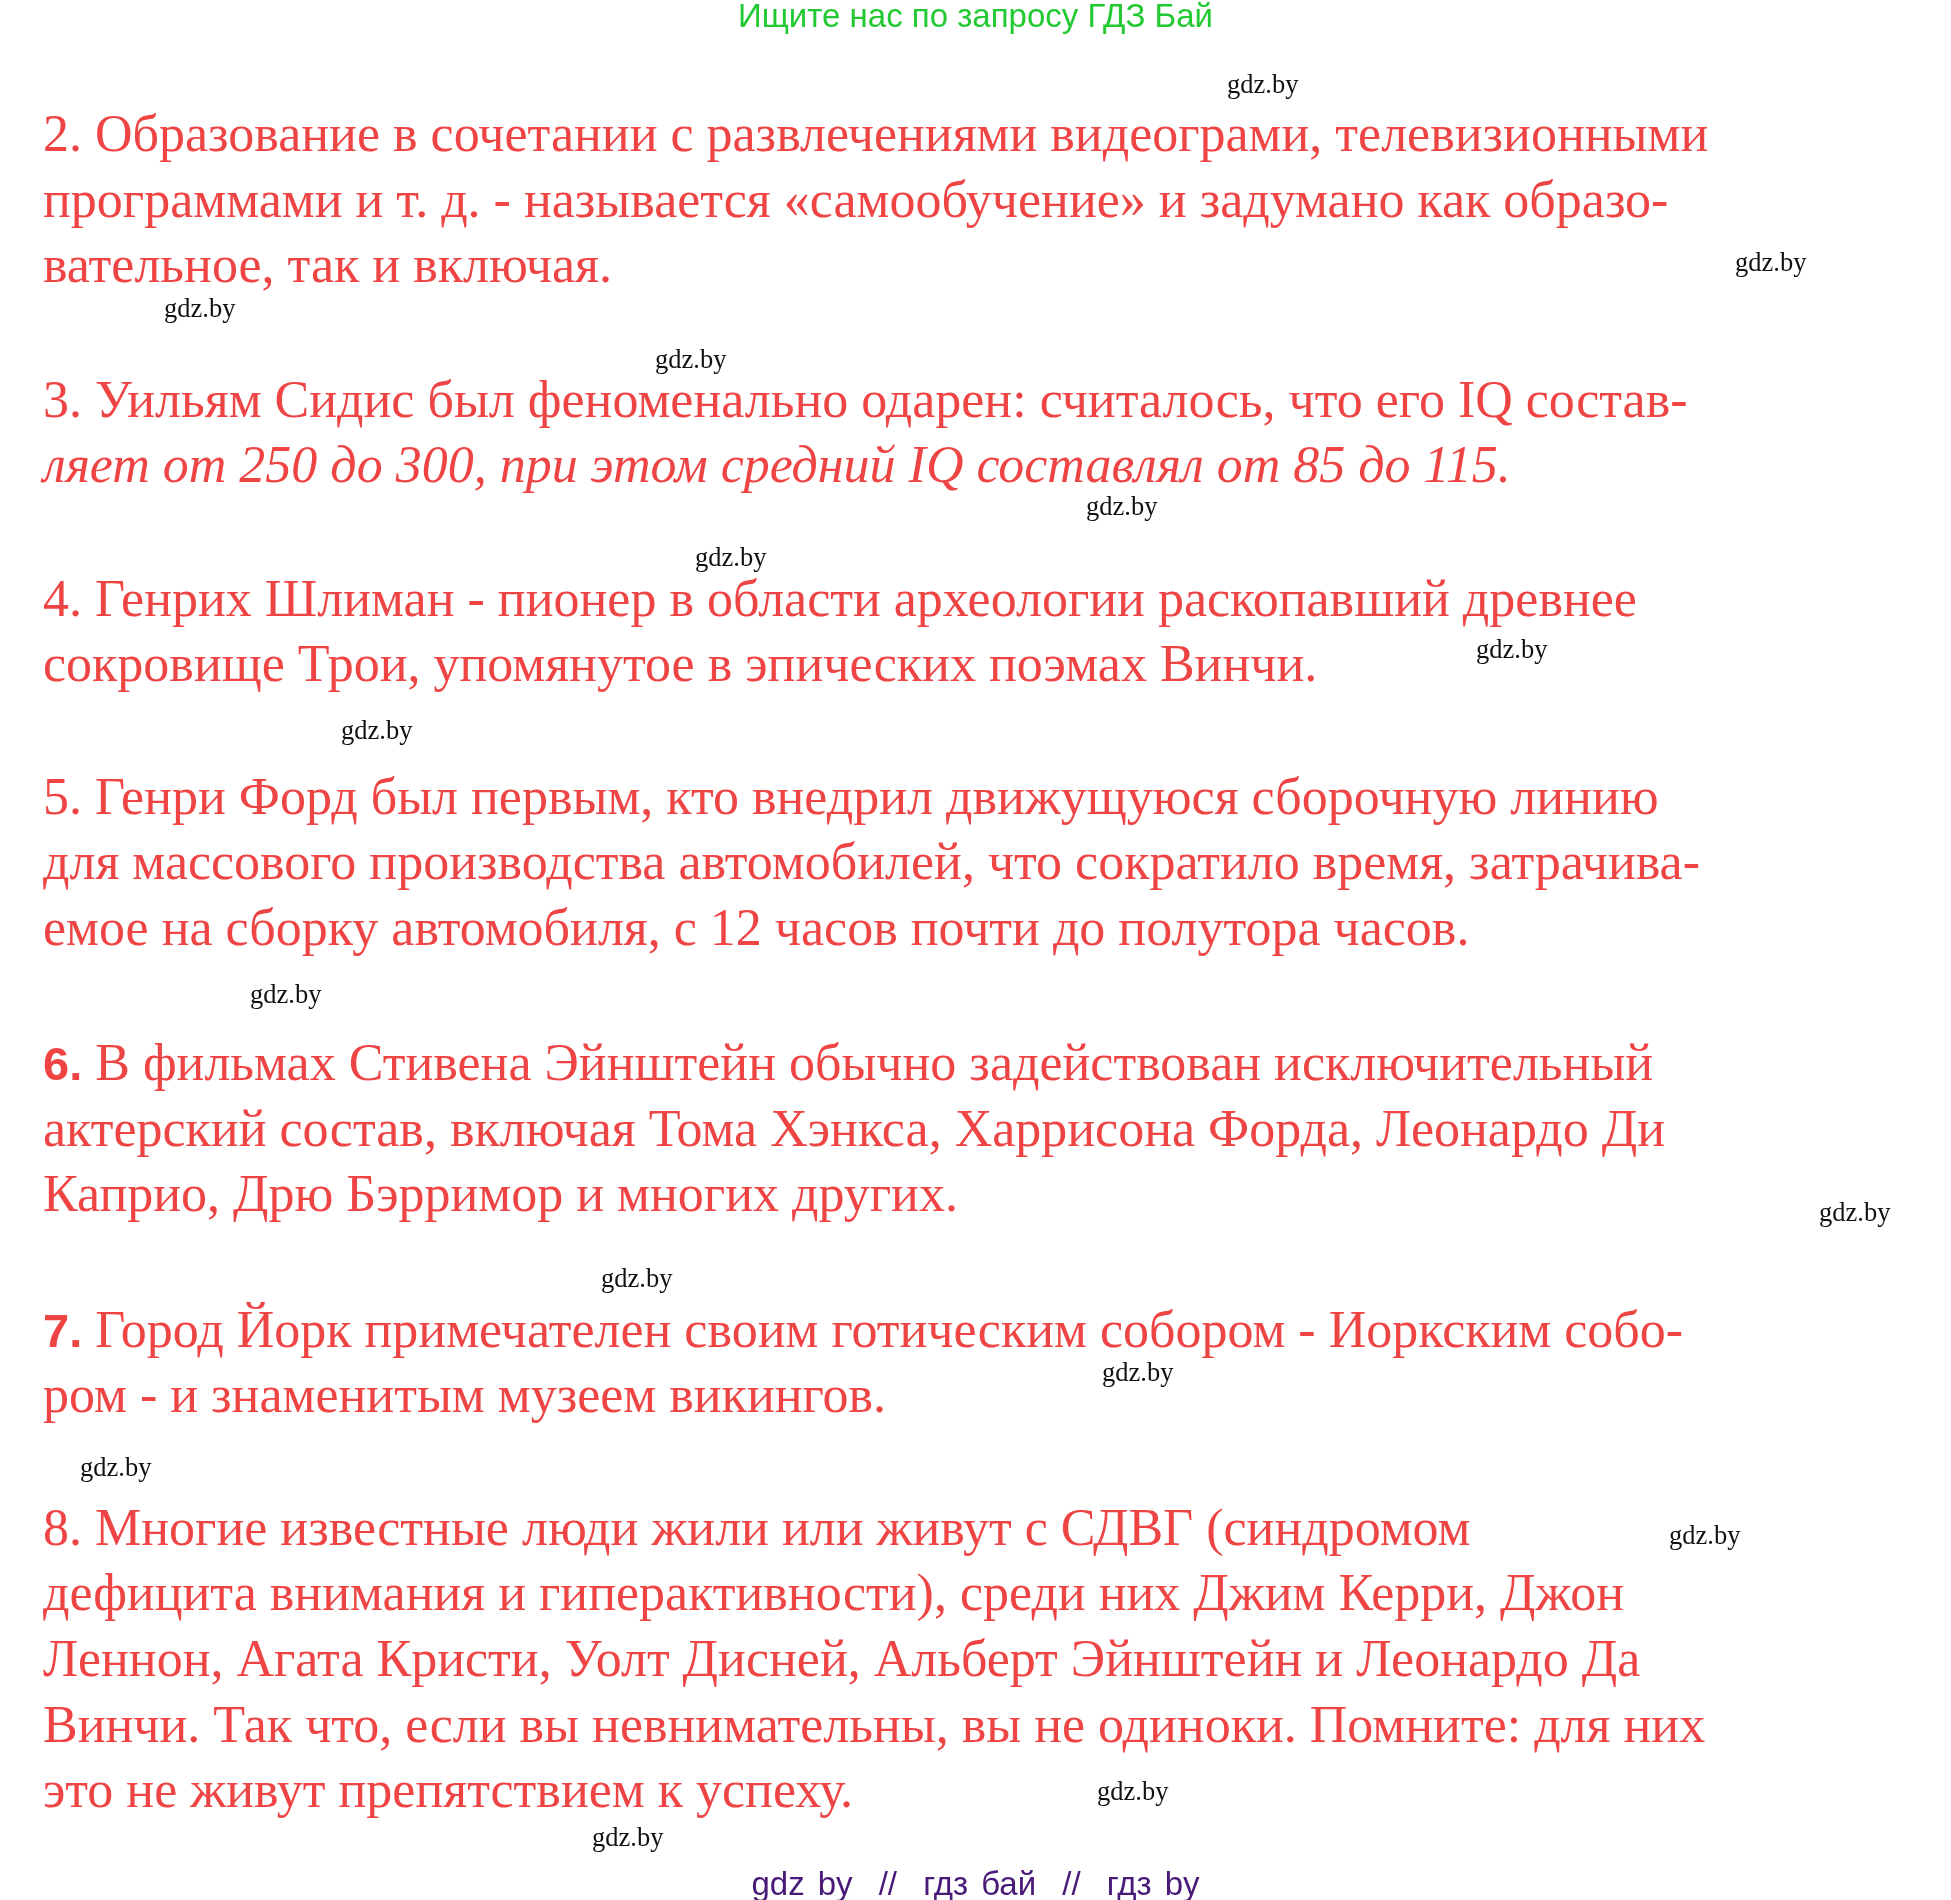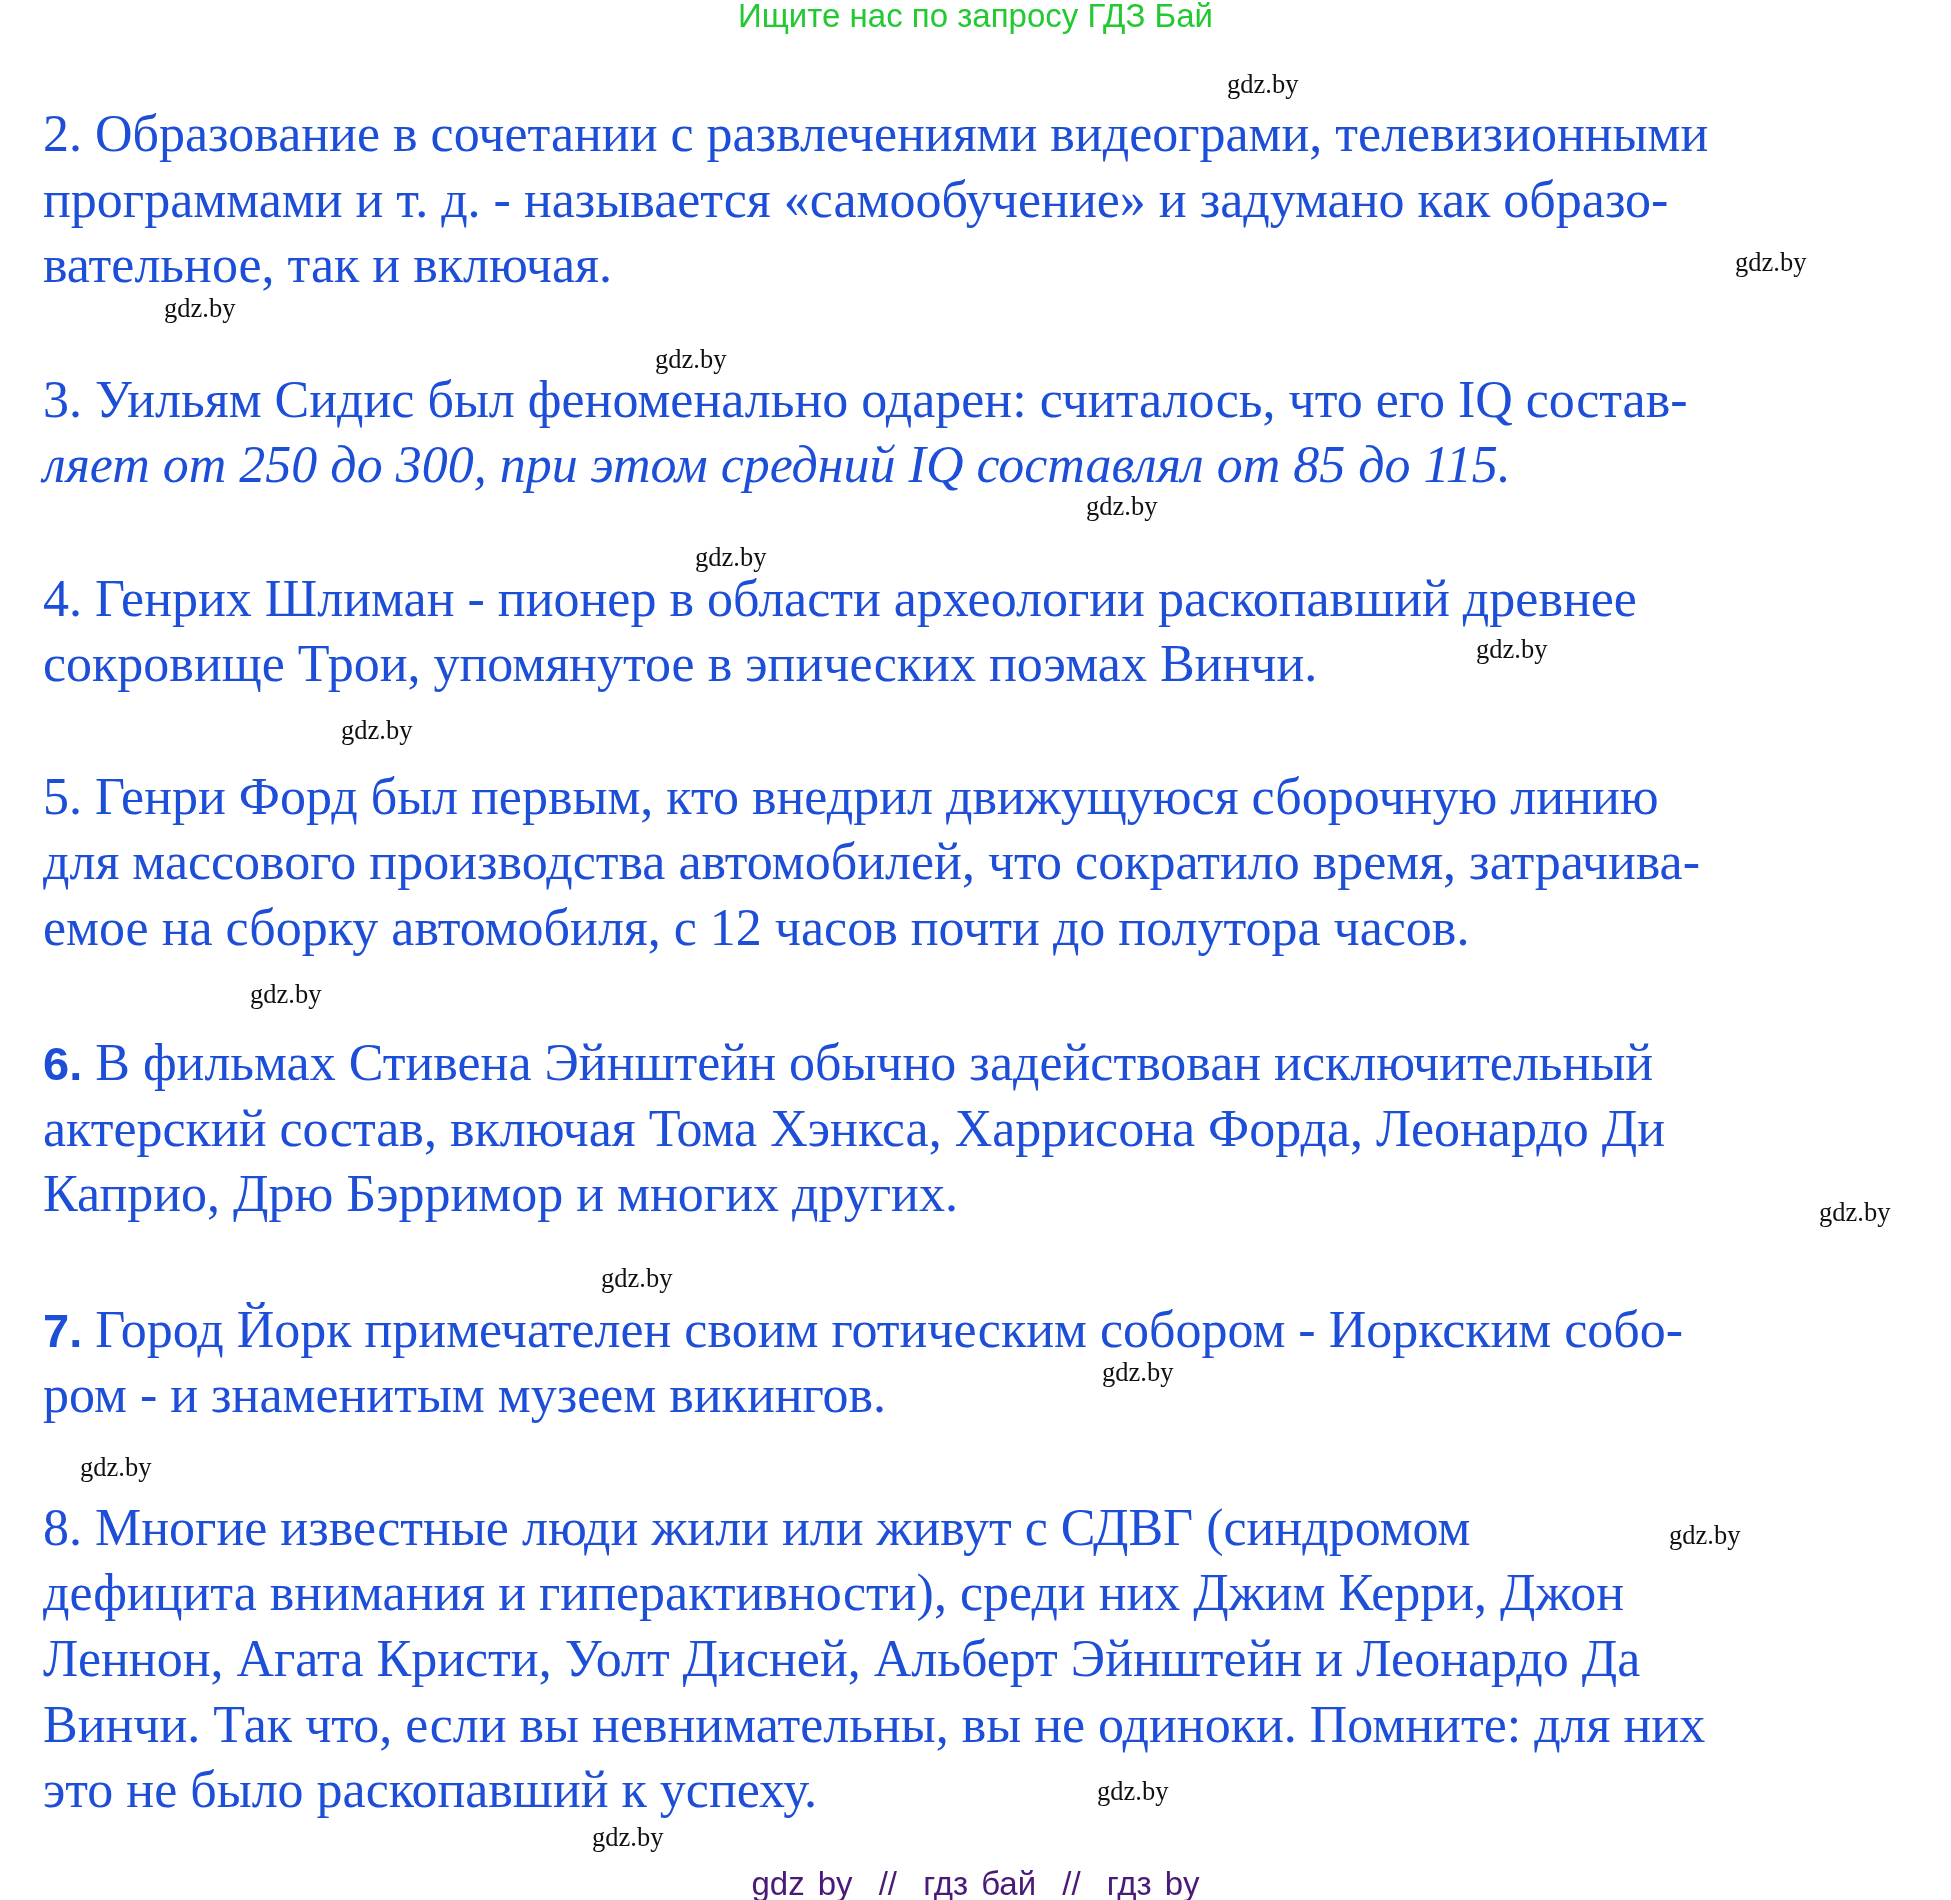--- a/index.html
+++ b/index.html
@@ -1,20 +1,20 @@
 <!DOCTYPE html>
 <html><head>
 <meta charset="utf-8">
 <style>
   html, body { margin:0; padding:0; background:#ffffff; }
   body { width:1951px; height:1901px; position:relative; overflow:hidden; }
   .banner { position:absolute; top:-3.9px; left:0; width:1951px; text-align:center;
     font-family:"Liberation Sans", sans-serif; font-size:33px; color:#22c932; line-height:39px; }
   .line { position:absolute; left:43px; white-space:nowrap;
-    font-family:"Liberation Serif", serif; font-size:52px; color:#1d4ed8; line-height:63px;
+    font-family:"Liberation Serif", serif; font-size:52px; color:#ef4444; line-height:63px;
     transform-origin:left top; }
   .num-bold { font-family:"Liberation Sans", sans-serif; font-weight:bold; font-size:47px; }
   .wm { position:absolute; white-space:nowrap; font-family:Liberation Serif, serif;
     font-size:26.5px; color:#111; line-height:29px; }
   .footer { position:absolute; top:1864px; left:0; width:1951px; text-align:center;
     font-family:"Liberation Sans", sans-serif; font-size:33px; color:#4a1a78; line-height:39px; word-spacing:3.9px; }
 </style>
 </head>
 <body>
 
@@ -38,21 +38,21 @@
 <div class="line" style="top:1097px;">актерский состав, включая Тома Хэнкса, Харрисона Форда, Леонардо Ди</div>
 <div class="line" style="top:1162px;">Каприо, Дрю Бэрримор и многих других.</div>
 
 <div class="line" style="top:1298px;"><span class="num-bold">7.</span> <span>Город Йорк примечателен своим готическим собором - Иоркским собо-</span></div>
 <div class="line" style="top:1363px;">ром - и знаменитым музеем викингов.</div>
 
 <div class="line" style="top:1496px;"><span>8.</span> <span>Многие известные люди жили или живут с СДВГ (синдромом</span></div>
 <div class="line" style="top:1561px;">дефицита внимания и гиперактивности), среди них Джим Керри, Джон</div>
 <div class="line" style="top:1627px;">Леннон, Агата Кристи, Уолт Дисней, Альберт Эйнштейн и Леонардо Да</div>
 <div class="line" style="top:1693px;">Винчи. Так что, если вы невнимательны, вы не одиноки. Помните: для них</div>
-<div class="line" style="top:1758px;">это не было раскопавший к успеху.</div>
+<div class="line" style="top:1758px;">это не живут препятствием к успеху.</div>
 
 <div class="wm" style="left:1227px; top:70px;">gdz.by</div>
 <div class="wm" style="left:1735px; top:248px;">gdz.by</div>
 <div class="wm" style="left:164px;  top:294px;">gdz.by</div>
 <div class="wm" style="left:655px;  top:345px;">gdz.by</div>
 <div class="wm" style="left:1086px; top:492px;">gdz.by</div>
 <div class="wm" style="left:695px;  top:543px;">gdz.by</div>
 <div class="wm" style="left:1476px; top:635px;">gdz.by</div>
 <div class="wm" style="left:341px;  top:716px;">gdz.by</div>
 <div class="wm" style="left:250px;  top:980px;">gdz.by</div>

